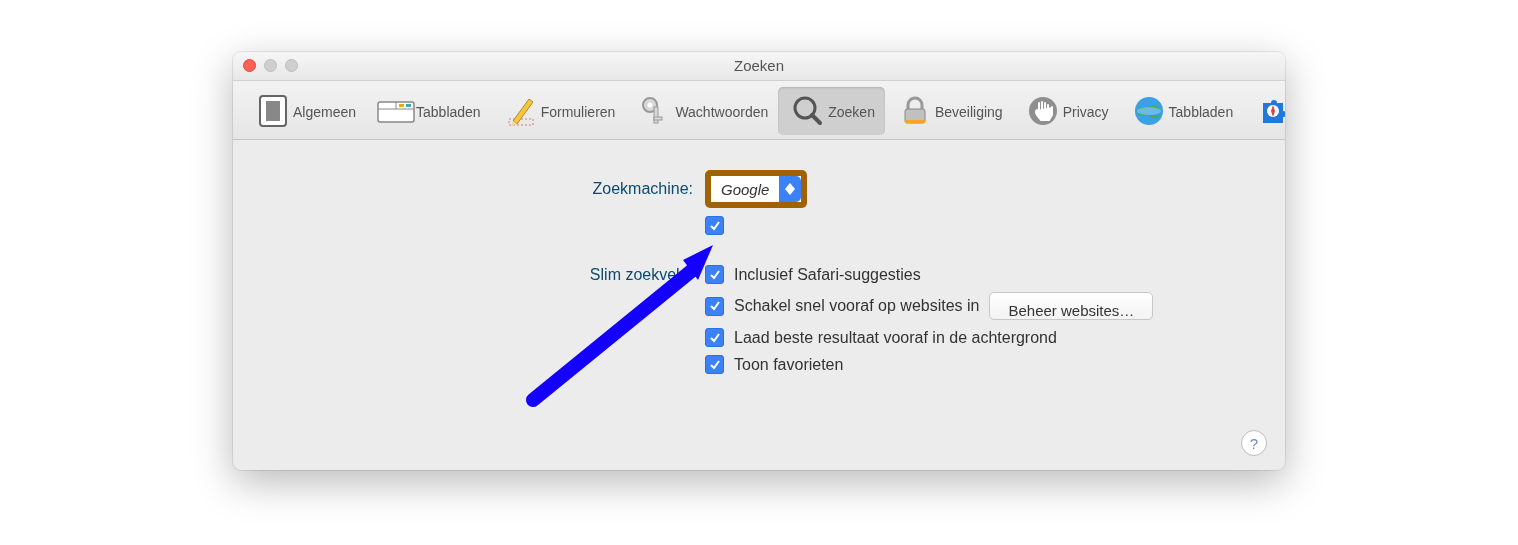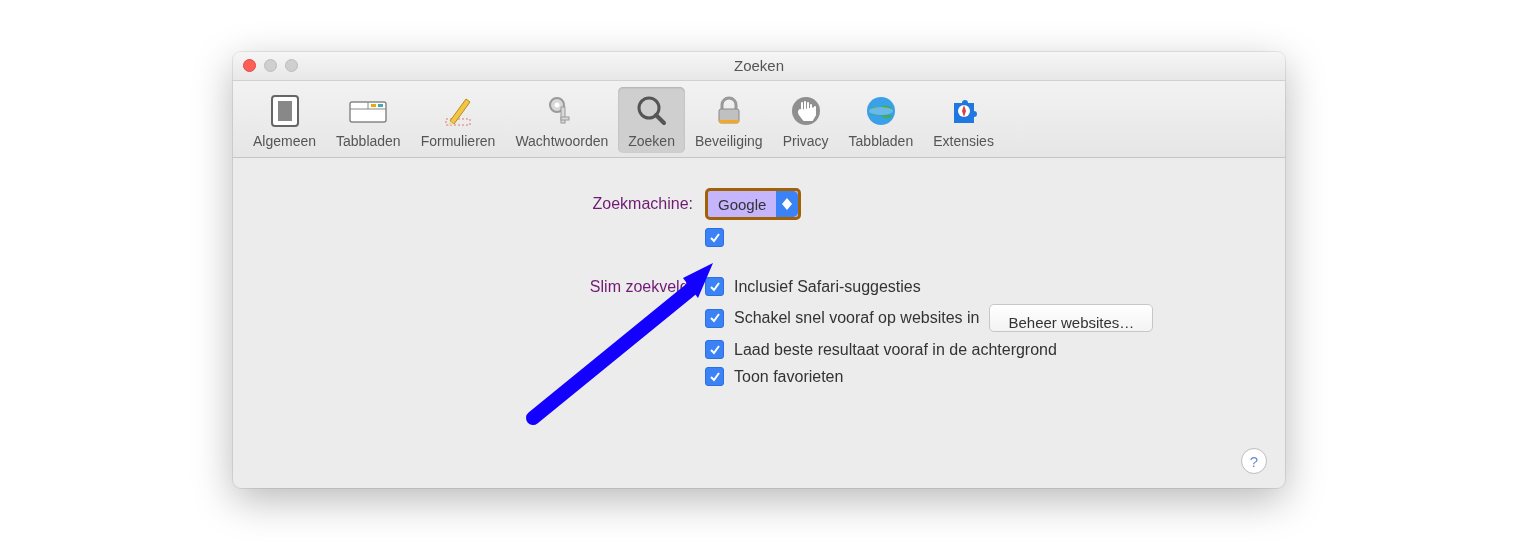--- a/index.html
+++ b/index.html
@@ -49,21 +49,21 @@
 
   .toolbar {
     display: flex;
     align-items: flex-end;
     padding: 6px 10px 4px 10px;
     background: linear-gradient(#f2f2f2, #e6e6e6);
     border-bottom: 1px solid #c5c5c5;
   }
   .tb-item {
     display: flex;
-    flex-direction: column;
+    flex-direction: row;
     align-items: center;
     padding: 4px 10px 4px 10px;
     border-radius: 5px;
     cursor: default;
   }
   .tb-item.selected {
     background: #cfcfcf;
     box-shadow: inset 0 1px 2px rgba(0,0,0,0.15);
   }
   .tb-icon {
@@ -84,39 +84,40 @@
   .row {
     display: flex;
     align-items: center;
     margin-bottom: 8px;
   }
   .label-col {
     width: 420px;
     text-align: right;
     padding-right: 12px;
     font-size: 16px;
-    color: #701a75;
+    color: #0c4a6e;
   }
   .field-col {
     display: flex;
     align-items: center;
     gap: 10px;
     font-size: 16px;
   }
   .group-gap { height: 22px; }
 
   
   .mac-select {
     display: inline-flex;
     align-items: center;
     height: 26px;
-    border: 3px solid #a16207;
+    border: 6px solid #a16207;
     border-radius: 5px;
-    background: #c4b5fd;
+    background: #ffffff;
     overflow: hidden;
+    font-style: italic;
   }
   .mac-select .val {
     padding: 0 40px 0 10px;
     font-size: 15px;
   }
   .mac-select .arrows {
     width: 22px; height: 26px;
     background: #3b82f6;
     display:flex; flex-direction:column; align-items:center; justify-content:center;
     gap:0;

